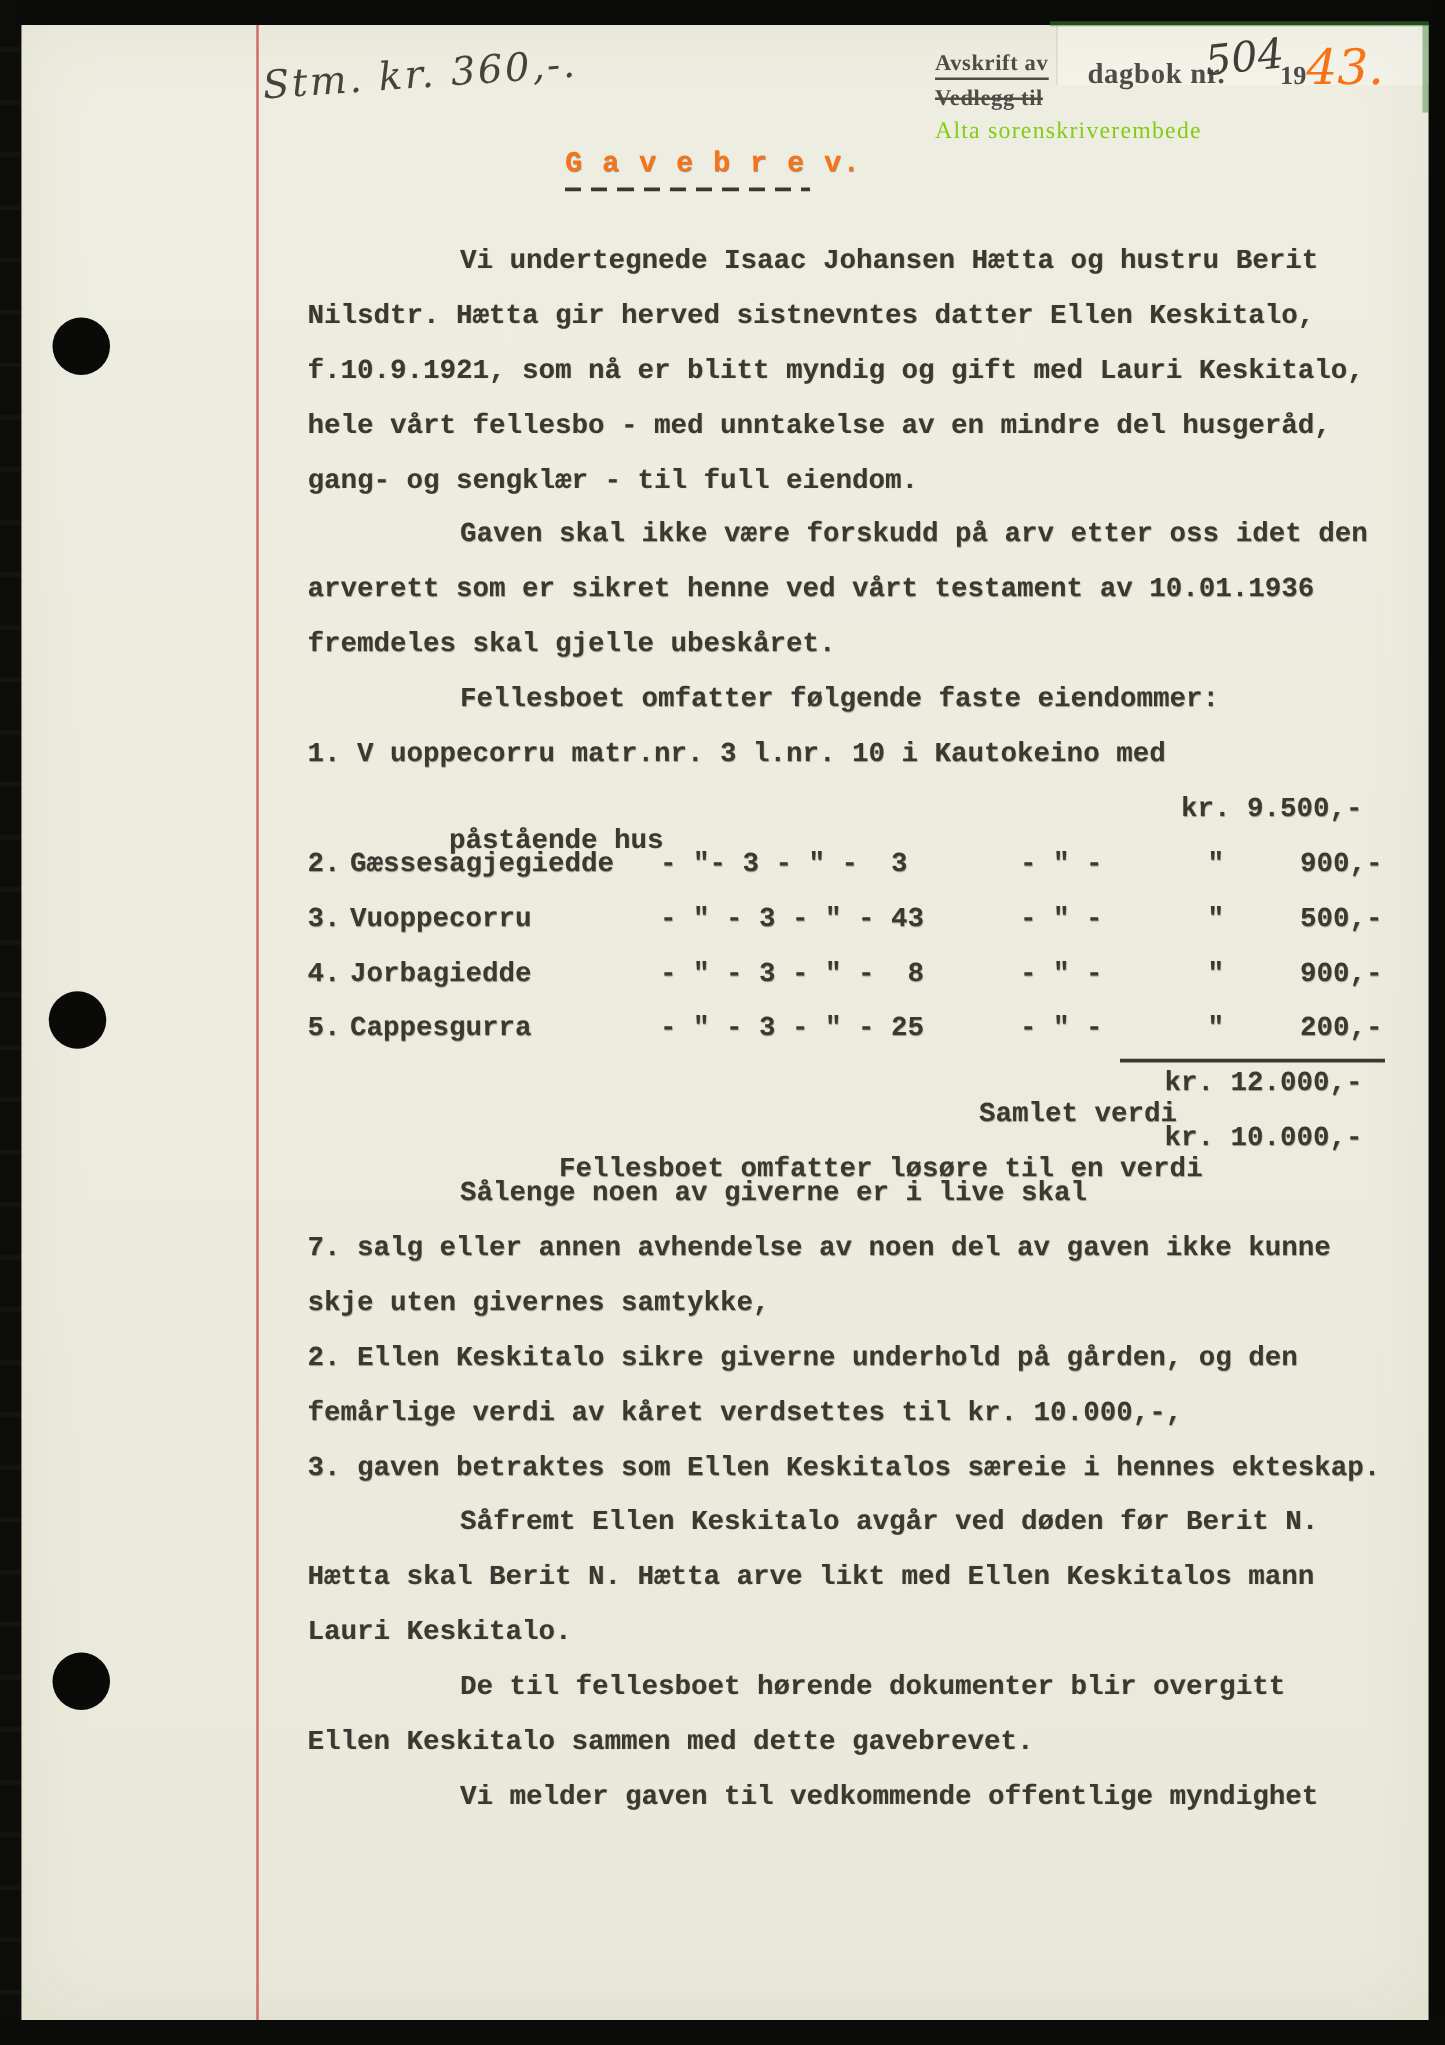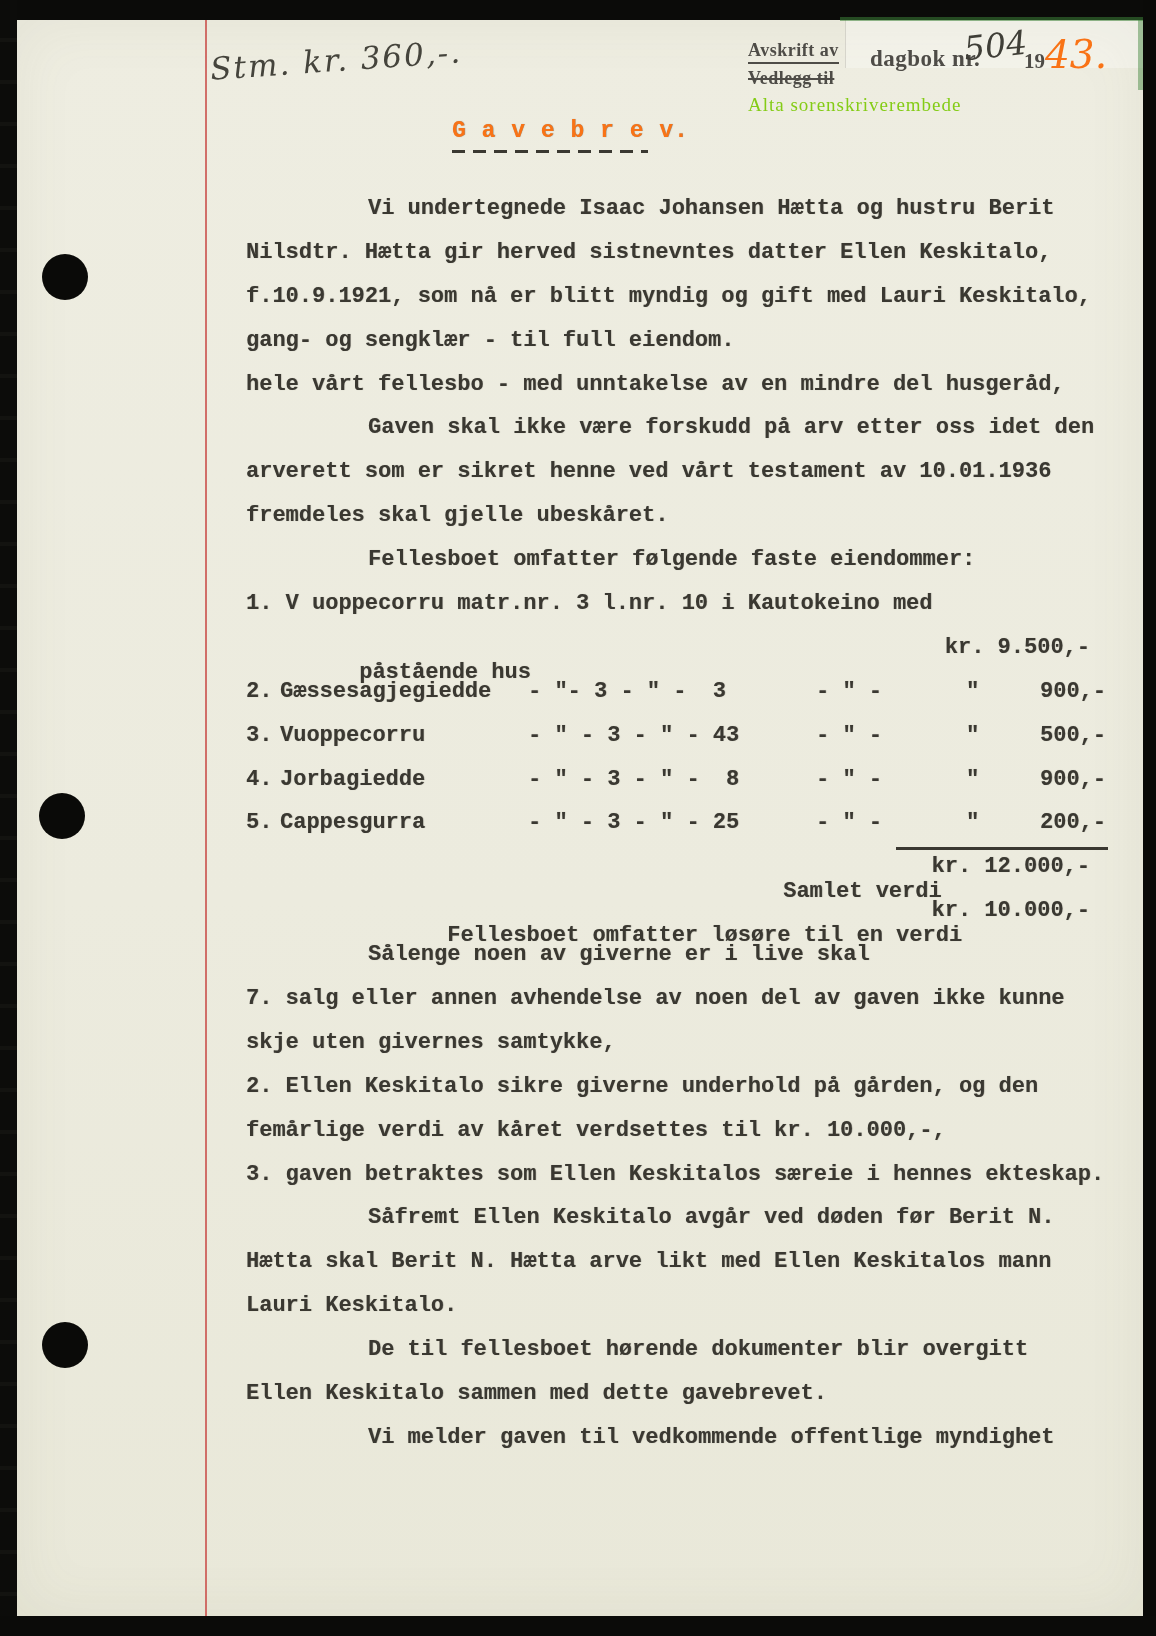--- a/index.html
+++ b/index.html
@@ -124,22 +124,22 @@
   </div>
 
   <div class="doc-title">G a v e b r e v.</div>
   <div class="title-underline"></div>
 
   <div class="doc-body">
     <div id="body-top">
         <div class="line indent">Vi undertegnede Isaac Johansen Hætta og hustru Berit</div>
         <div class="line">Nilsdtr. Hætta gir herved sistnevntes datter Ellen Keskitalo,</div>
         <div class="line">f.10.9.1921, som nå er blitt myndig og gift med Lauri Keskitalo,</div>
+        <div class="line">hele vårt fellesbo - med unntakelse av en mindre del husgeråd,</div>
         <div class="line">gang- og sengklær - til full eiendom.</div>
-        <div class="line">hele vårt fellesbo - med unntakelse av en mindre del husgeråd,</div>
         <div class="line indent">Gaven skal ikke være forskudd på arv etter oss idet den</div>
         <div class="line">arverett som er sikret henne ved vårt testament av 10.01.1936</div>
         <div class="line">fremdeles skal gjelle ubeskåret.</div>
         <div class="line indent">Fellesboet omfatter følgende faste eiendommer:</div>
       </div>
 
     <div class="line">1. V uoppecorru matr.nr. 3 l.nr. 10 i Kautokeino med</div>
     <div class="line">
       <span class="lbl-intro2">påstående hus</span>
       <span class="amt">kr. 9.500,-</span>

